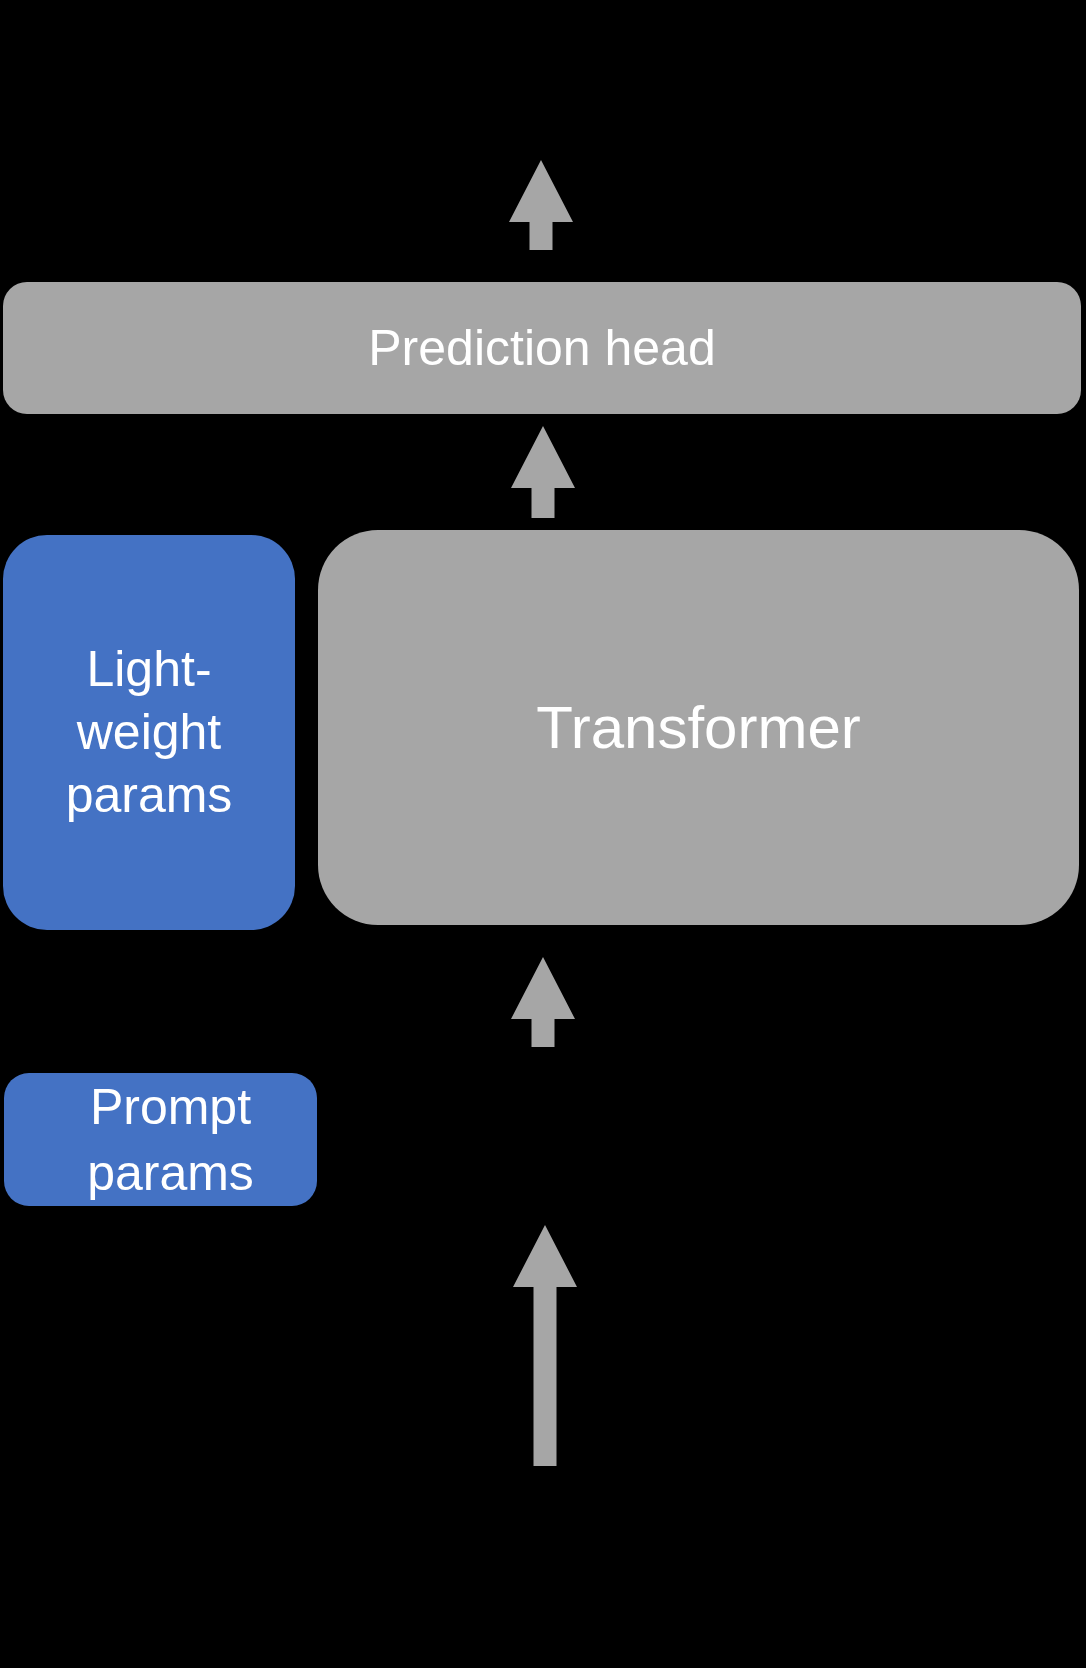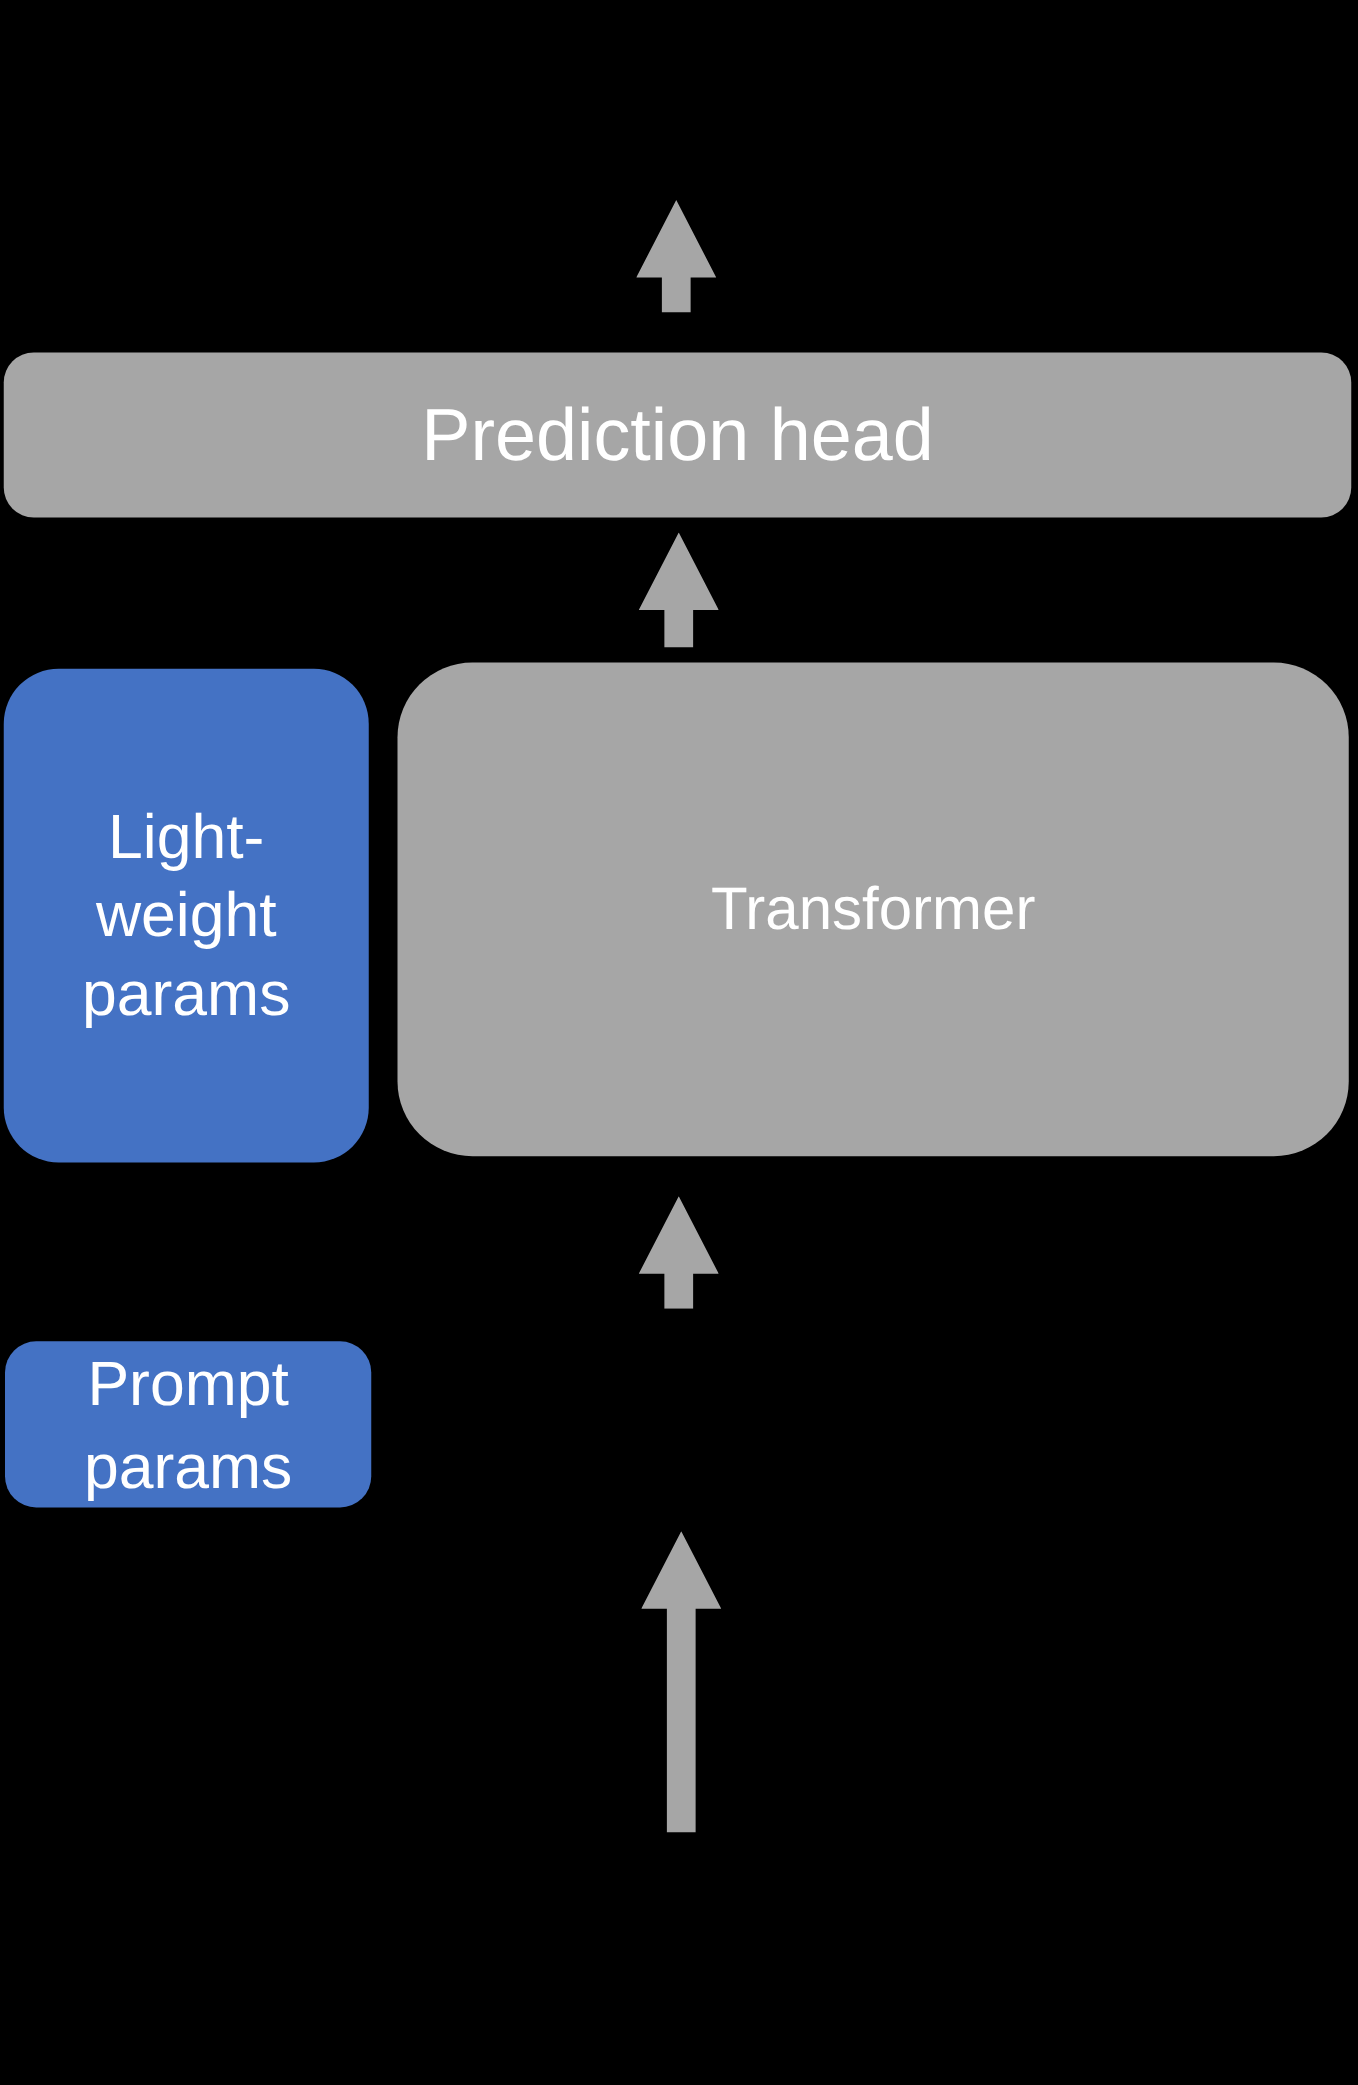--- a/index.html
+++ b/index.html
@@ -13,33 +13,33 @@
   .box{
     position:absolute;
     display:flex;align-items:center;justify-content:center;
     color:#fff;text-align:center;
     white-space:pre-line;
   }
   .box.gray{background:#a6a6a6;}
   .box.blue{background:#4472c4;}
   .prediction-head{
     left:3px;top:282px;width:1078px;height:132px;
-    border-radius:24px;font-size:59px;
+    border-radius:24px;font-size:50px;
   }
   .transformer{
     left:318px;top:530px;width:761px;height:395px;
-    border-radius:60px;font-size:48px;
+    border-radius:60px;font-size:60px;
   }
   .lightweight{
     left:3px;top:535px;width:292px;height:395px;
     border-radius:44px;font-size:50px;line-height:63px;
   }
   .prompt{
     left:4px;top:1073px;width:293px;height:133px;
-    border-radius:25px;font-size:50px;line-height:66px;
+    border-radius:25px;font-size:50px;line-height:66px;padding-left:20px;
   }
   .arrow{position:absolute;}
   .arrow-top   {left:509px;top:160px;}
   .arrow-mid   {left:511px;top:426px;}
   .arrow-lower {left:511px;top:957px;}
   .arrow-input {left:513px;top:1225px;}
 </style>
 </head>
 <body>
 

